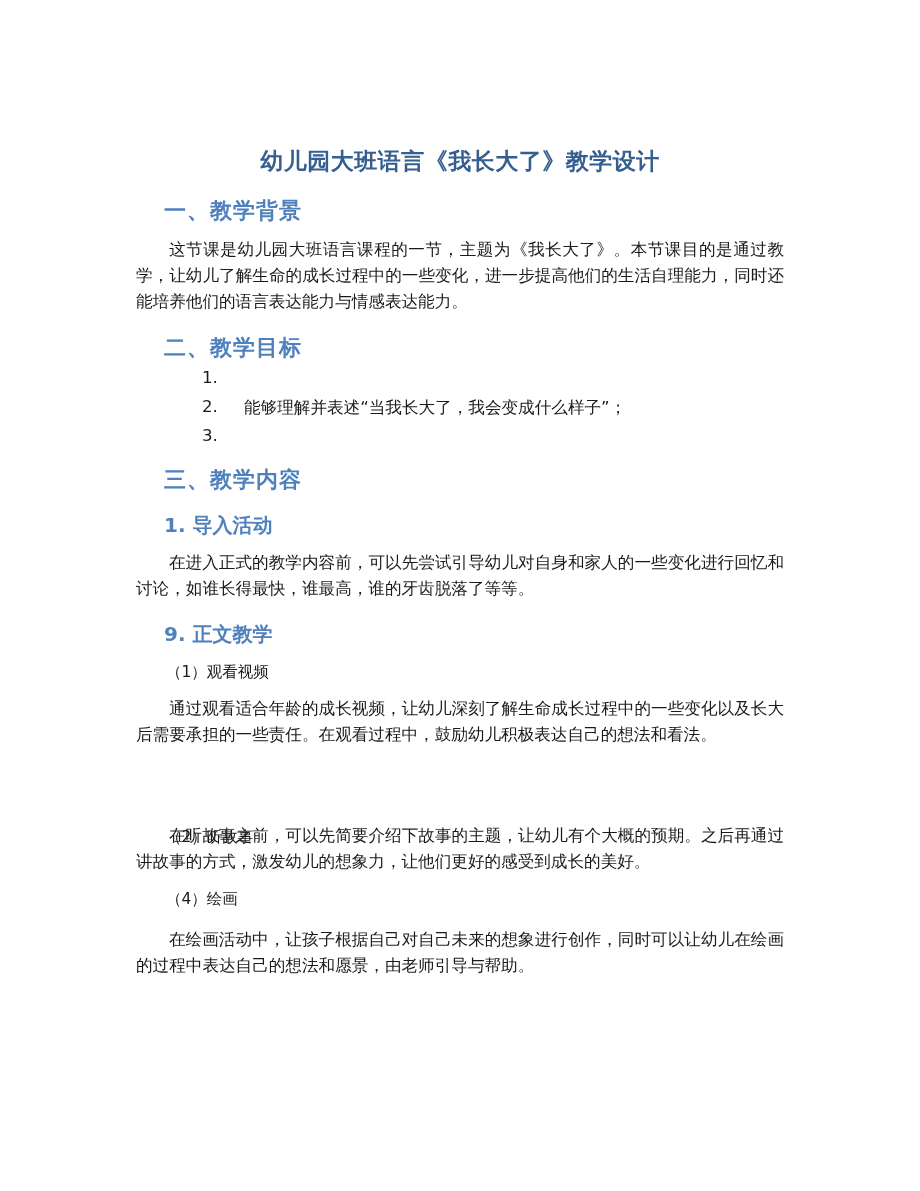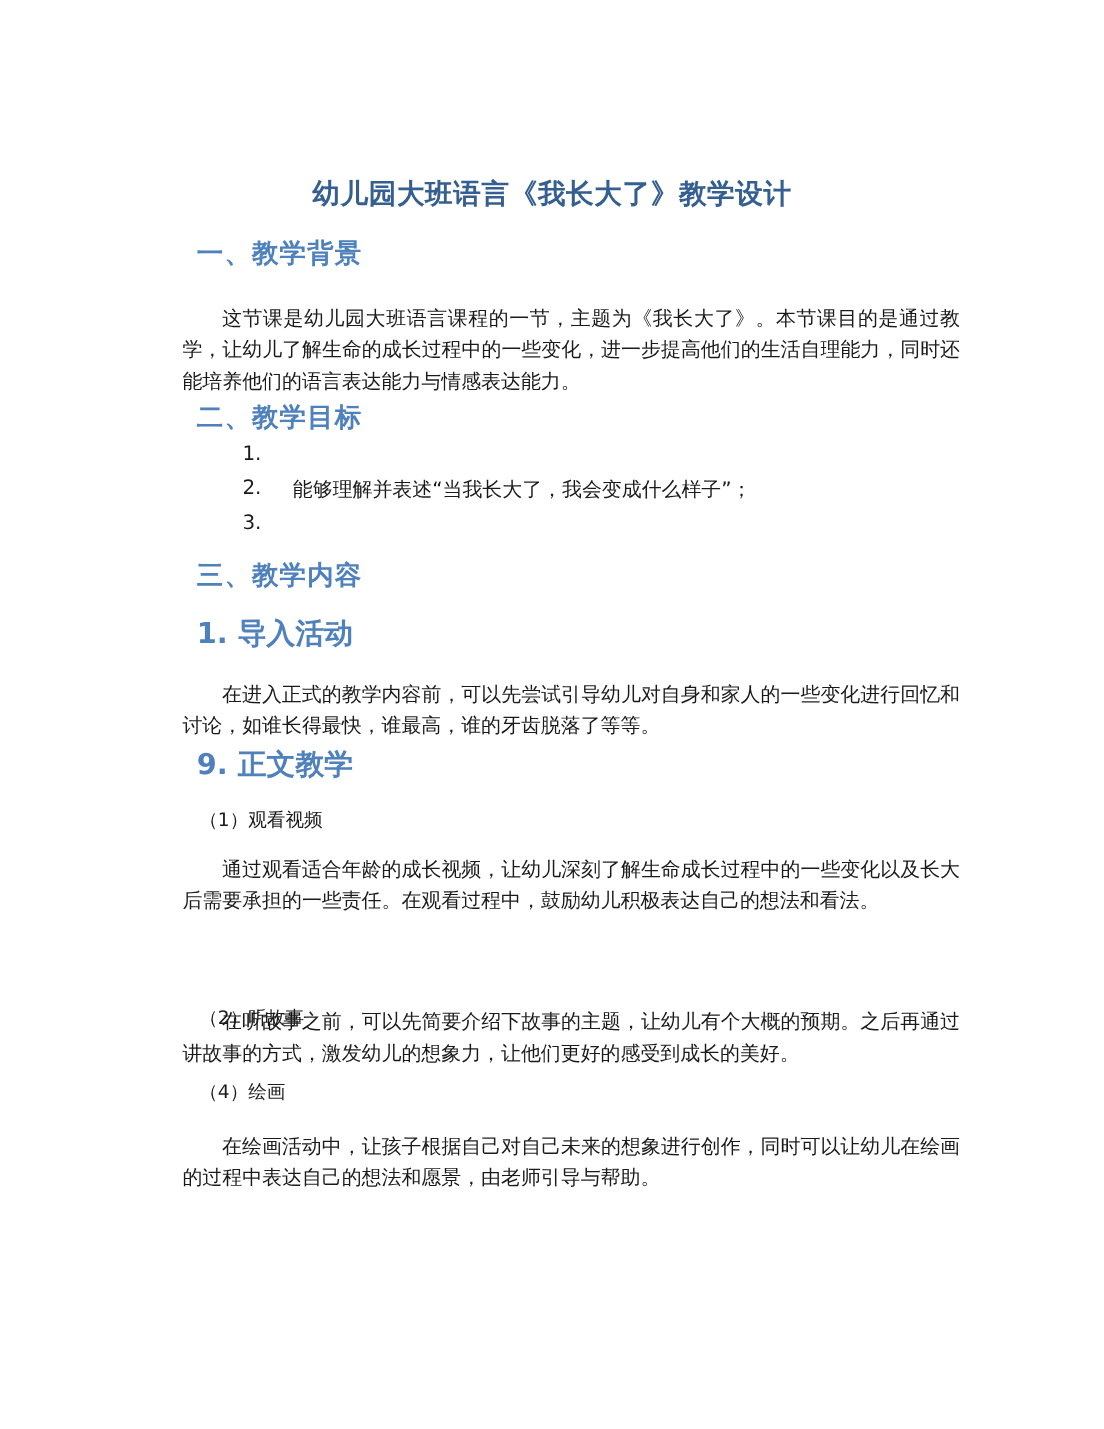--- a/index.html
+++ b/index.html
@@ -2,24 +2,24 @@
 <html><head>
   <meta charset="utf-8">
   <style>
     html, body { margin: 0; padding: 0; background: #ffffff; }
     body { width: 920px; height: 1191px; position: relative; overflow: hidden;
            font-family: "DejaVu Sans", "Liberation Sans", sans-serif; color: #1a1a1a; }
     .page { position: absolute; left: 136px; top: 0; width: 648px; }
     .title { position: absolute; left: 0; width: 648px; top: 146px; text-align: center;
              font-size: 23px; font-weight: bold; color: #365f91; letter-spacing: 0.5px; }
     .h1 { position: absolute; left: 28px; font-size: 22px; font-weight: bold; color: #4f81bd; letter-spacing: 1px; }
-    .h2 { position: absolute; left: 28px; font-size: 24px; font-weight: bold; color: #4f81bd; }
+    .h2 { position: absolute; left: 28px; font-size: 20px; font-weight: bold; color: #4f81bd; }
     .para { position: absolute; left: 0; width: 648px; font-size: 16.6px; line-height: 26px;
-            text-indent: 33px; text-align: justify; color: #1a1a1a; margin: 16px; }
-    .sub { position: absolute; left: 30px; font-size: 15.5px; color: #1a1a1a; margin-top: 11px; }
+            text-indent: 33px; text-align: justify; color: #1a1a1a; margin: 0; }
+    .sub { position: absolute; left: 30px; font-size: 15.5px; color: #1a1a1a; }
     .olist { position: absolute; left: 66px; top: 368px; margin: 0; padding: 0; list-style: none; }
     .olist li { height: 29px; font-size: 16.6px; display: flex; }
     .olist .num { width: 42px; }
   </style>
 </head>
 <body>
 
 <div class="page">
   <div class="title">幼儿园大班语言《我长大了》教学设计</div>
 

